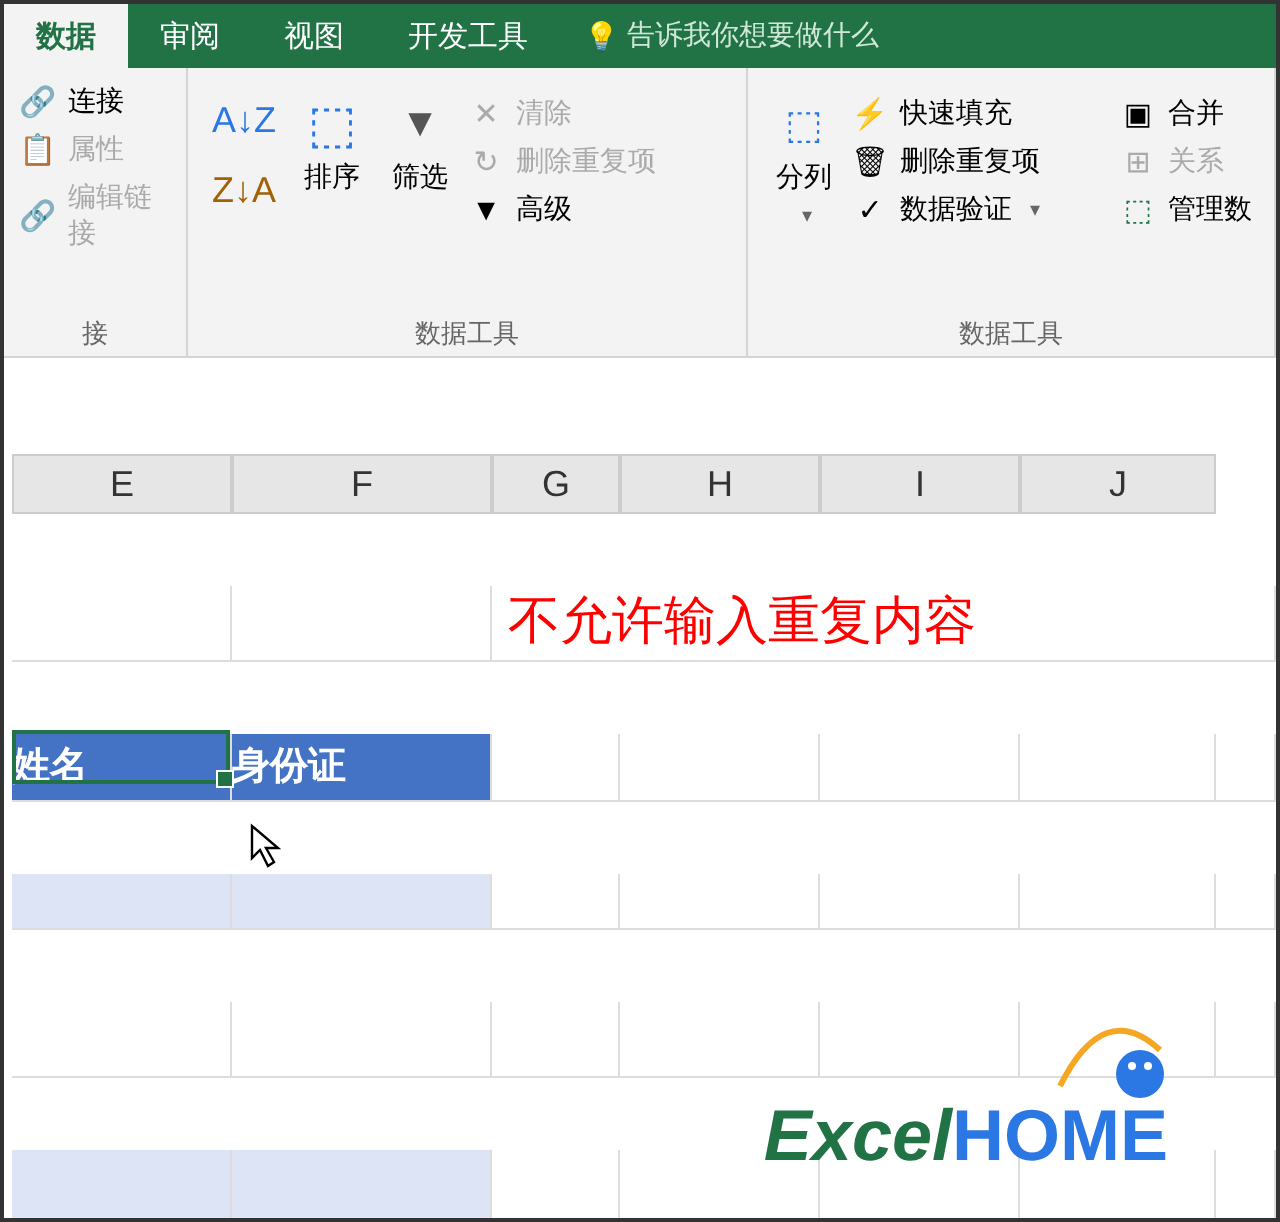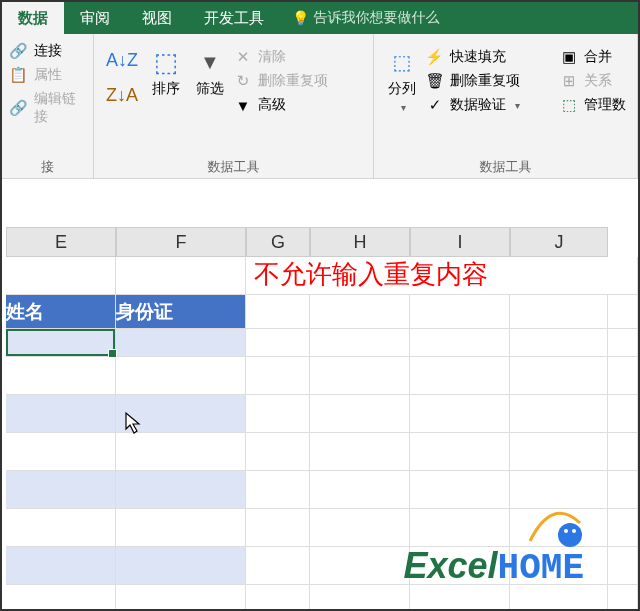--- a/index.html
+++ b/index.html
@@ -24,38 +24,38 @@
 .icon-box { width: 28px; height: 28px; display: flex; align-items: center; justify-content: center; font-size: 20px; }
 .small-icon { width: 18px; height: 18px; display: flex; align-items: center; justify-content: center; font-size: 15px; }
 
 .sheet { position: relative; height: 434px; overflow: hidden; background: #fff; }
 .col-headers { display: flex; height: 30px; margin-left: 4px; margin-top: 48px; }
 .col-h { border: 1px solid #ccc; background: #e6e6e6; text-align: center; font-size: 18px; line-height: 28px; color: #333; }
 .col-h.E { width: 110px; } .col-h.F { width: 130px; } .col-h.G { width: 64px; }
 .col-h.H { width: 100px; } .col-h.I { width: 100px; } .col-h.J { width: 98px; }
 
 .grid { position: relative; margin-left: 4px; }
-.grid-row { display: flex; height: 28px; }
+.grid-row { display: flex; height: 28px; margin-top: 36px; }
 .grid-row .cell { border-right: 1px solid #ddd; border-bottom: 1px solid #ddd; }
 .cE { width: 110px; } .cF { width: 130px; } .cG { width: 64px; }
 .cH { width: 100px; } .cI { width: 100px; } .cJ { width: 98px; } .cRest { width: 30px; }
 
 .header-blue { background: #4472C4; color: #fff; text-align: left; font-size: 19px; line-height: 34px; height: 34px; font-weight: bold; }
 .band-light { background: #dce4f5; }
 .band-white { background: #fff; }
 
 .warn-text { color: #FF0000; font-size: 26px; font-family: "SimSun", serif; font-weight: normal; white-space: nowrap; }
 
 .active-cell { position: absolute; border: 2px solid #217346; pointer-events: none; }
 .active-cell::after { content: ''; position: absolute; right: -4px; bottom: -4px; width: 7px; height: 7px; background: #217346; border: 1px solid #fff; }
 
 .cursor-img { position: absolute; pointer-events: none; }
 
 .logo { position: absolute; bottom: 24px; right: 54px; font-size: 36px; font-weight: bold; }
-.logo .ex { color: #217346; font-style: italic; } .logo .home { color: #2B78E4; font-family: Liberation Mono, monospace; }
+.logo .ex { color: #217346; font-style: italic; } .logo .home { color: #2B78E4; }
 
 .dd::after { content: '▾'; font-size: 10px; margin-left: 3px; color: #666; }
 </style>
 </head>
 <body>
 
 <div class="tabs">
   <div class="tab active">数据</div>
   <div class="tab">审阅</div>
   <div class="tab">视图</div>

